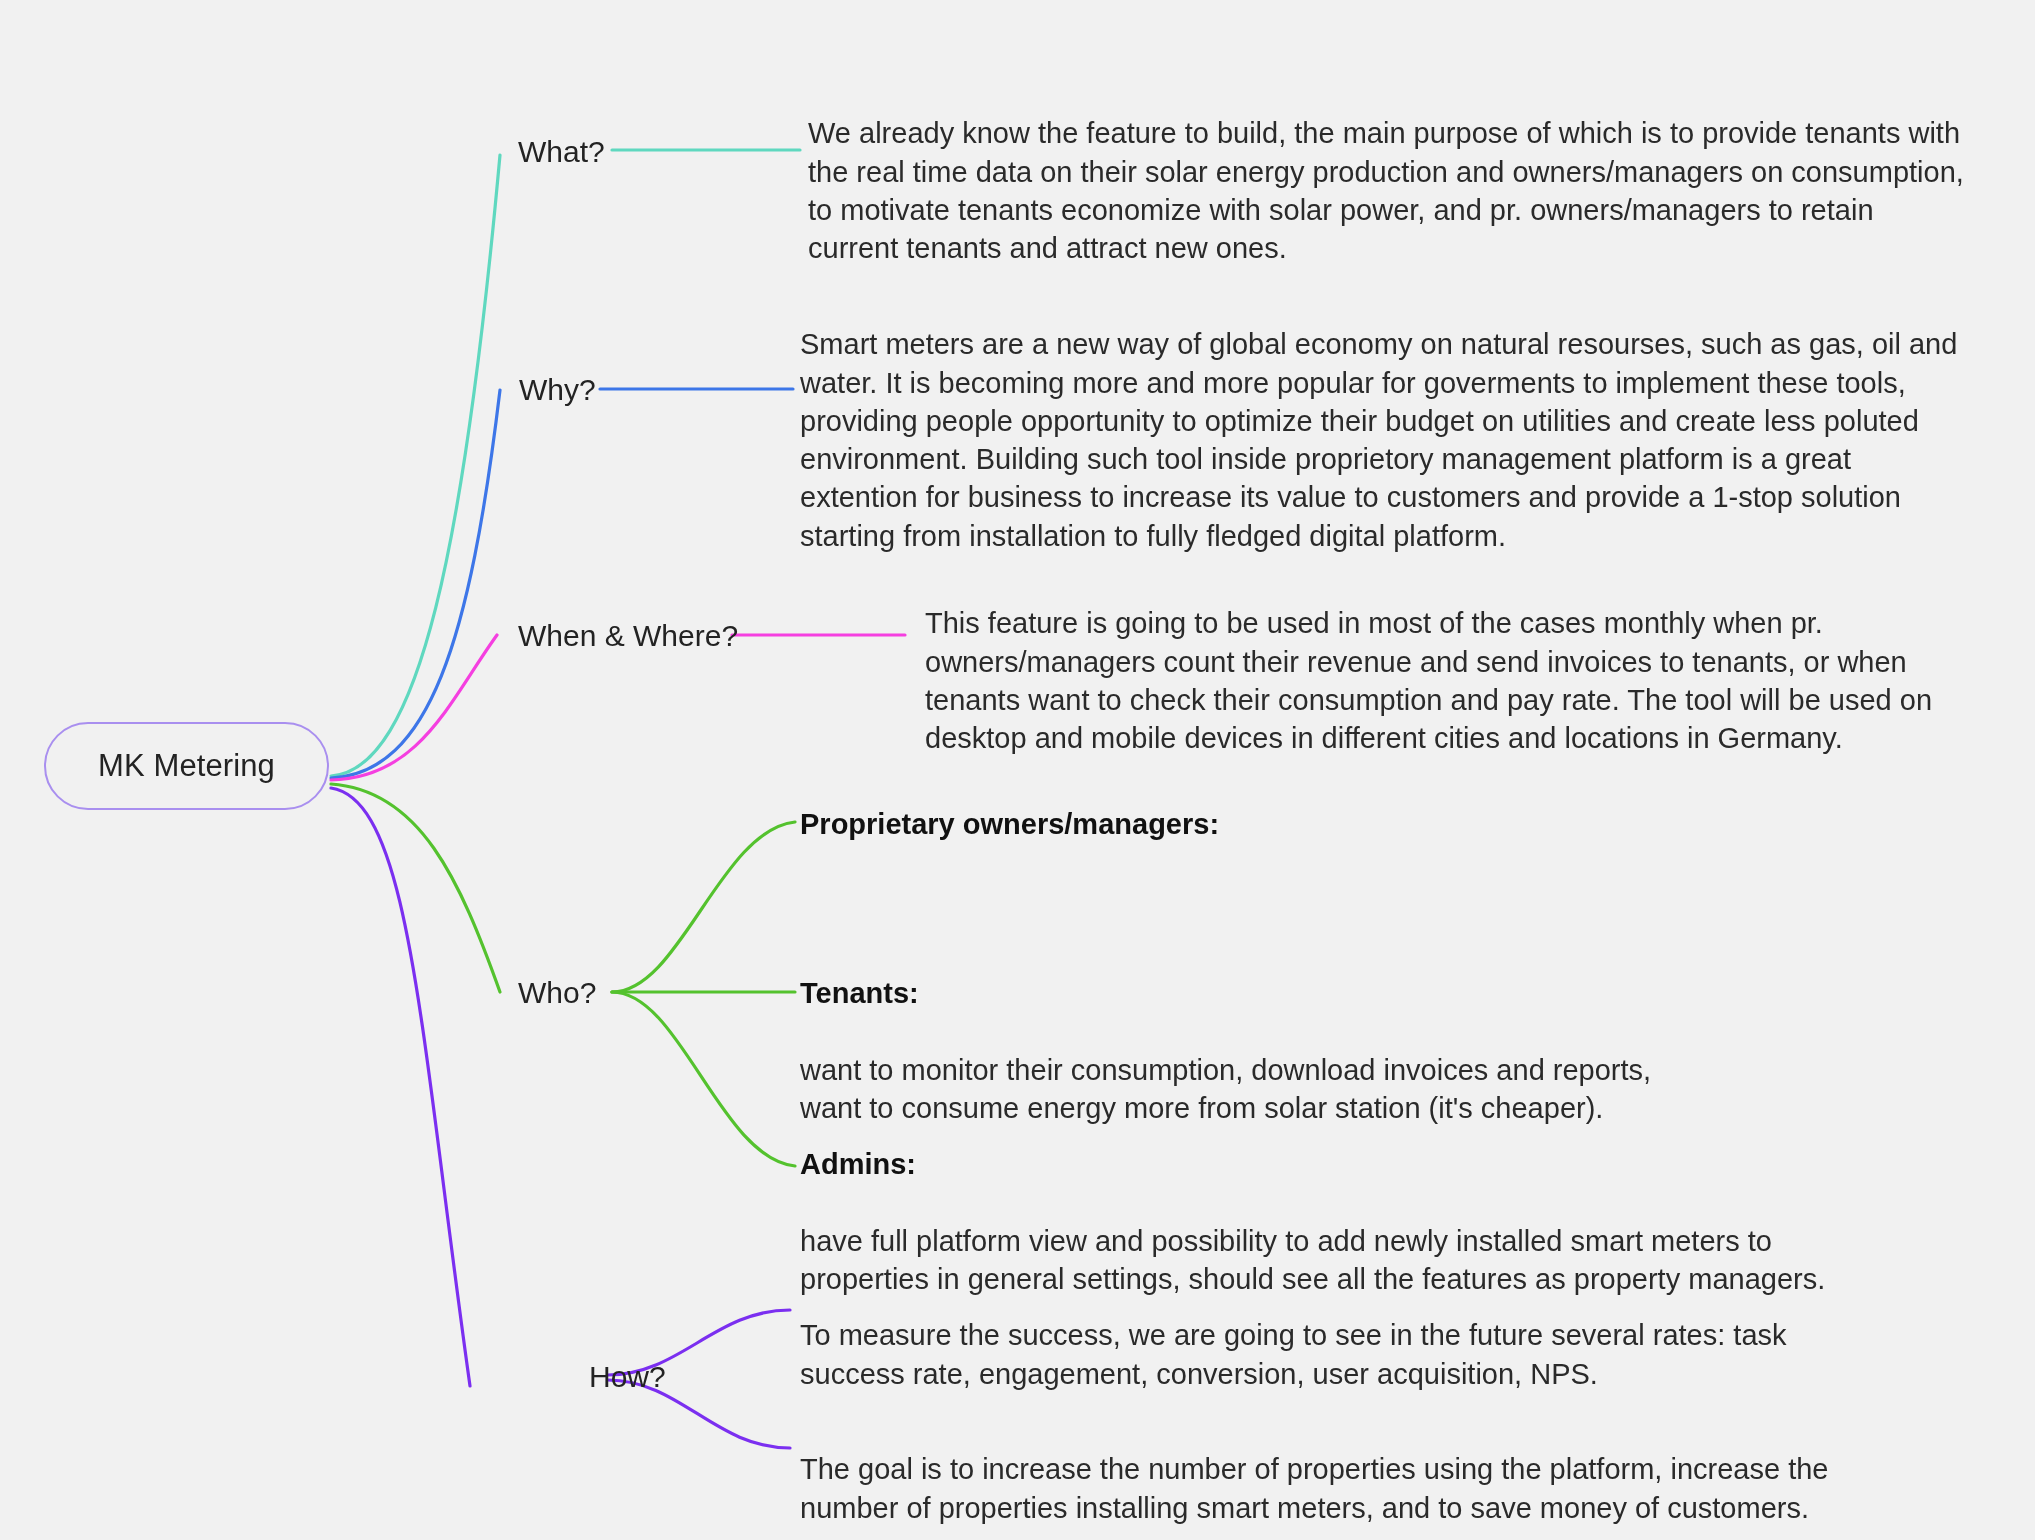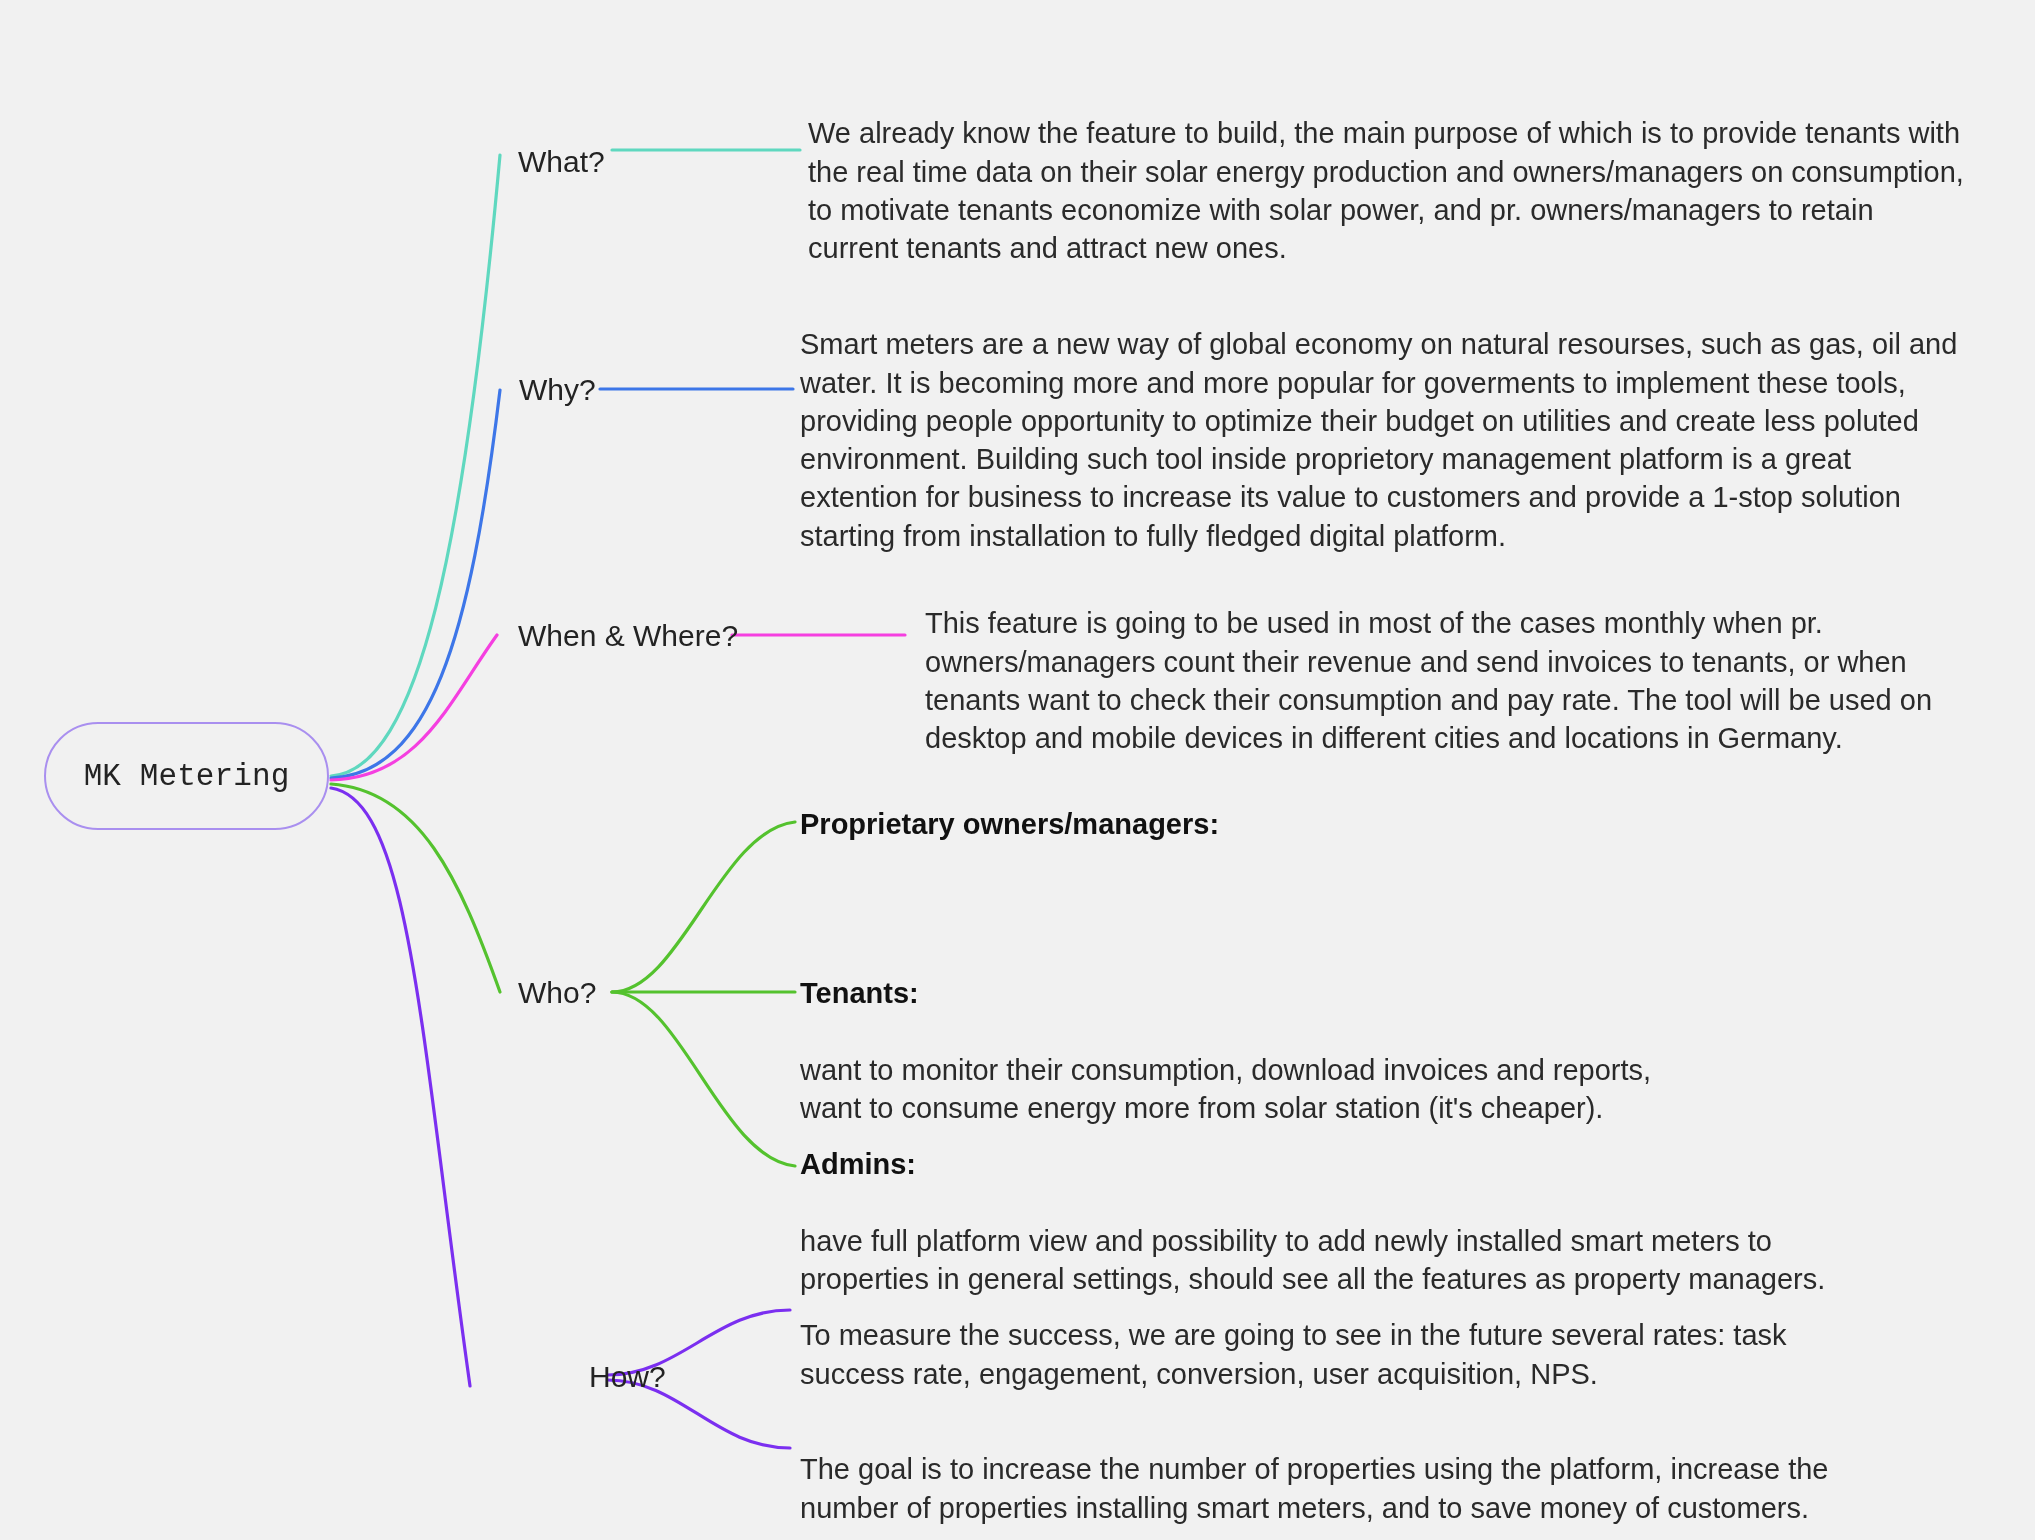--- a/index.html
+++ b/index.html
@@ -22,29 +22,28 @@
     top: 0; left: 0;
     width: 2035px;
     height: 1540px;
     pointer-events: none;
   }
   .node-root {
     position: absolute;
     left: 44px;
     top: 722px;
     width: 285px;
-    height: 108px;
+    height: 88px;
     box-sizing: border-box;
     border: 2px solid #a98fef;
     border-radius: 56px;
     background: #f1f1f1;
     display: flex;
     align-items: center;
     justify-content: center;
-    font-family: Liberation Mono, monospace;
   }
   .node-root-label {
     font-size: 31px;
     color: #232323;
     letter-spacing: 0.1px;
   }
   .branch-label {
     position: absolute;
     font-size: 30px;
     color: #232323;
@@ -90,21 +89,21 @@
     <path fill="none" stroke-width="3.2" stroke-linecap="round" stroke="#7b2ff0" d="M331,788 C 410,800 420,1030 470,1386"></path>
 
     <path fill="none" stroke-width="3.2" stroke-linecap="round" stroke="#7b2ff0" d="M608,1375 C 680,1375 715,1310 790,1310"></path>
     <path fill="none" stroke-width="3.2" stroke-linecap="round" stroke="#7b2ff0" d="M608,1380 C 680,1380 715,1448 790,1448"></path>
   </svg>
 
   <div class="node-root">
     <span class="node-root-label">MK Metering</span>
   </div>
 
-  <div class="branch-label" style="left:518px; top:137px;margin-top:10px;">What?</div>
+  <div class="branch-label" style="left:518px; top:137px;">What?</div>
   <div class="branch-label" style="left:519px; top:375px;">Why?</div>
   <div class="branch-label" style="left:518px; top:621px;">When &amp; Where?</div>
   <div class="branch-label" style="left:518px; top:978px;">Who?</div>
   <div class="branch-label" style="left:545px; top:1362px;margin-left:44px;">How?</div>
 
   <div class="leaf" style="left:808px; top:76px;">
     <span>We already know the feature to build, the main purpose of which is to provide tenants with
 the real time data on their solar energy production and owners/managers on consumption,
 to motivate tenants economize with solar power, and pr. owners/managers to retain
 current tenants and attract new ones.</span>

